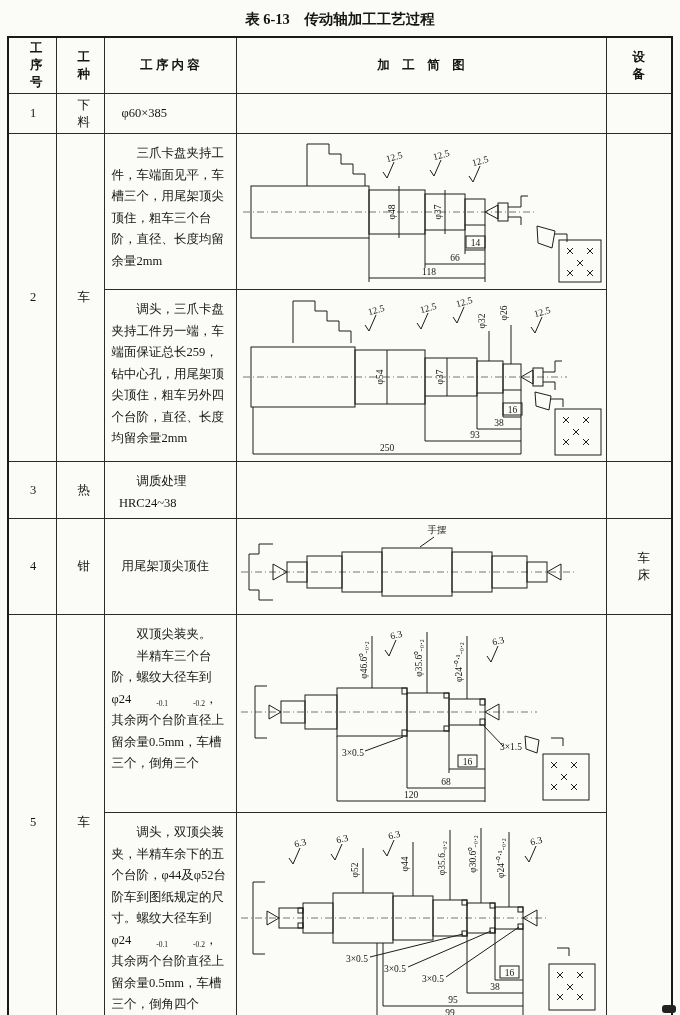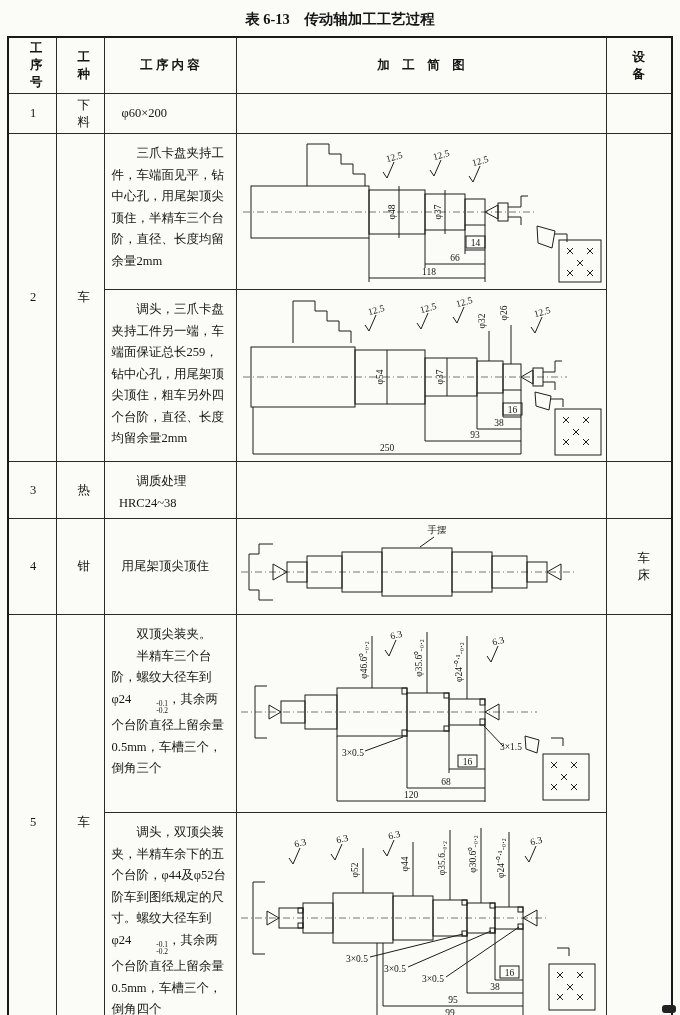--- a/index.html
+++ b/index.html
@@ -12,21 +12,21 @@
   td.c-num,td.c-type{text-align:center;}
   td.c-content{vertical-align:top;padding:9px 7px 4px;line-height:1.72;}
   td.c-content p{margin:0;text-indent:2em;}
   td.c-content p.ti0{text-indent:0.6em;}
   td.c-mid{vertical-align:middle;padding:2px 7px;}
   td.c-mid p{text-indent:0.8em;}
   td.c-draw{padding:0;text-align:center;vertical-align:middle;}
   td.c-equip{text-align:right;}
   tr.rh1{height:40px;} tr.rh2a{height:156px;} tr.rh2b{height:172px;padding-left:12px;}
   tr.rh3{height:52px;} tr.rh4{height:96px;} tr.rh5a{height:198px;} tr.rh5b{height:218px;}
-  .tol{display:inline-flex;flex-direction:column;vertical-align:-0.4em;line-height:1.05;font-size:7.5px;}
+  .tol{display:inline-flex;flex-direction:row;vertical-align:-0.4em;line-height:1.05;font-size:7.5px;}
   svg.draw{display:block;margin:0 auto;}
   .ln{stroke:#1c1c1c;stroke-width:1;fill:none;}
   .cl{stroke:#1c1c1c;stroke-width:0.6;fill:none;stroke-dasharray:7 3 1 3;}
   .box{stroke:#1c1c1c;stroke-width:1;fill:none;}
   svg.draw text{fill:#151515;font-size:9.5px;font-family:"Liberation Serif",serif;}
   .artifact{position:absolute;right:4px;bottom:2px;width:14px;height:8px;background:#222;border-radius:3px;}
 </style>
 </head>
 <body>
 
@@ -48,31 +48,31 @@
       <td class="hd">工　种</td>
       <td class="hd">工 序 内 容</td>
       <td class="hd">加　工　简　图</td>
       <td class="hd">设　　备</td>
     </tr>
 
     <tr class="rh1">
       <td class="c-num">1</td>
       <td class="c-type">下料</td>
       <td class="c-content c-mid">
-        <p>φ60×200</p>
+        <p>φ60×385</p>
       </td>
       <td class="c-draw"></td>
       <td class="c-equip"></td>
     </tr>
 
     <tr class="rh2a">
       <td class="c-num" rowspan="2">2</td>
       <td class="c-type" rowspan="2">车</td>
       <td class="c-content">
-        <p>三爪卡盘夹持工件，车端面见平，钻中心孔，用尾架顶尖顶住，半精车三个台阶，直径、长度均留余量2mm</p>
+        <p>三爪卡盘夹持工件，车端面见平，车槽三个，用尾架顶尖顶住，粗车三个台阶，直径、长度均留余量2mm</p>
       </td>
       <td class="c-draw">
         <svg class="draw" viewBox="0 0 368 152" width="368" height="152">
           <line class="cl" x1="6" y1="76" x2="298" y2="76"></line>
           <g class="ln">
             <polyline points="70,8 92,8 92,18 104,18 104,28 116,28 116,38 128,38 128,50"></polyline>
             <line x1="70" y1="8" x2="70" y2="50"></line>
           </g>
           <g class="ln">
             <rect x="14" y="50" width="118" height="52"></rect>

